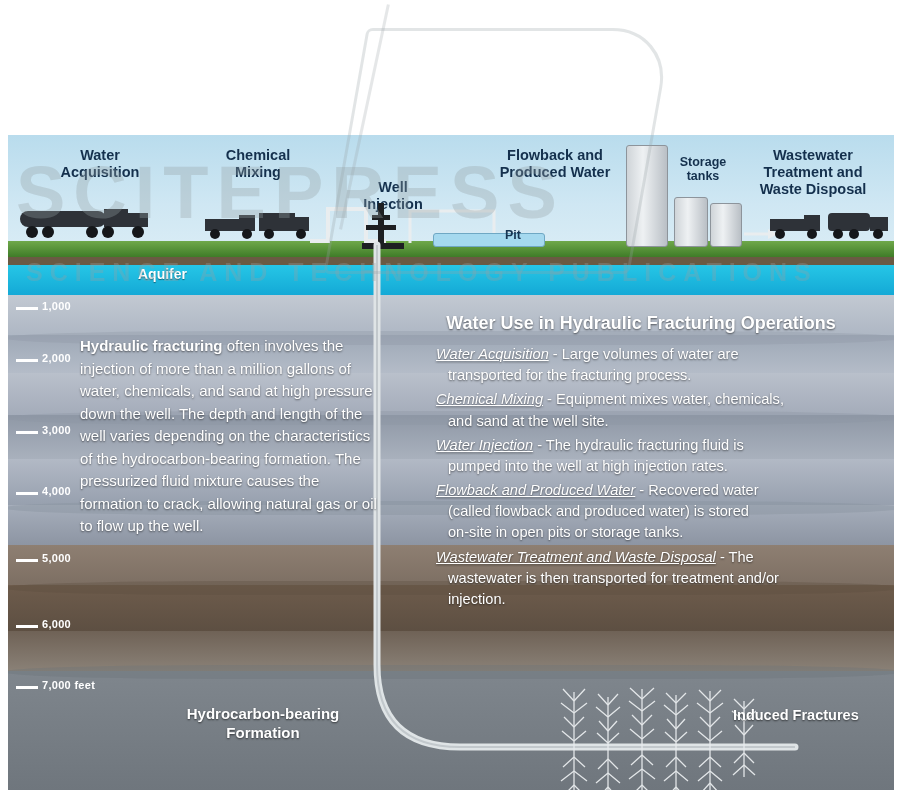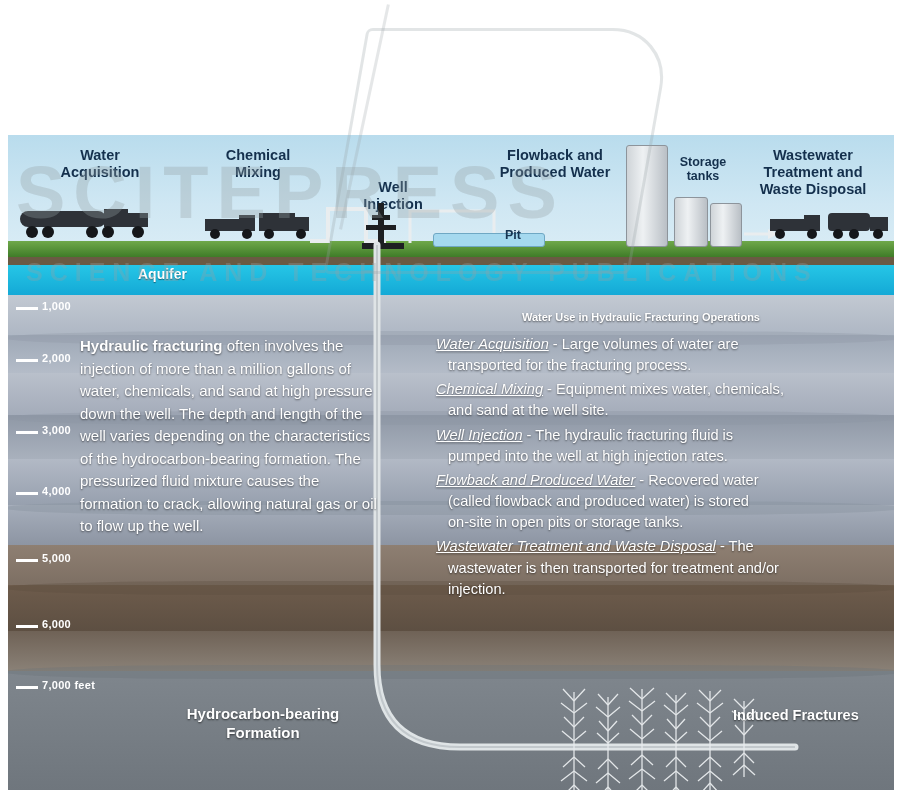--- a/index.html
+++ b/index.html
@@ -214,21 +214,21 @@
     left: 428px;
     top: 175px;
     width: 410px;
     font-size: 14.6px;
     line-height: 1.45;
   }
   #right-title {
     font-weight: bold;
     text-align: center;
     margin-bottom: 8px;
-    font-size: 11px;
+    font-size: 18px;
   }
   .ru-item {
     margin-bottom: 3px;
     padding-left: 0;
   }
   .ru-item .term {
     font-style: italic;
     text-decoration: underline;
   }
   .ru-item .rest {
@@ -461,21 +461,21 @@
       <span class="term">Water Acquisition</span><span class="rest"> - Large volumes of water are</span>
       <div class="ru-cont">transported for the fracturing process.</div>
     </div>
 
     <div class="ru-item">
       <span class="term">Chemical Mixing</span><span class="rest"> - Equipment mixes water, chemicals,</span>
       <div class="ru-cont">and sand at the well site.</div>
     </div>
 
     <div class="ru-item">
-      <span class="term">Well Injection</span><span class="rest"> - The hydraulic fracturing fluid is</span>
+      <span class="term">Water Injection</span><span class="rest"> - The hydraulic fracturing fluid is</span>
       <div class="ru-cont">pumped into the well at high injection rates.</div>
     </div>
 
     <div class="ru-item">
       <span class="term">Flowback and Produced Water</span><span class="rest"> - Recovered water</span>
       <div class="ru-cont">(called flowback and produced water) is stored</div>
       <div class="ru-cont">on-site in open pits or storage tanks.</div>
     </div>
 
     <div class="ru-item">

